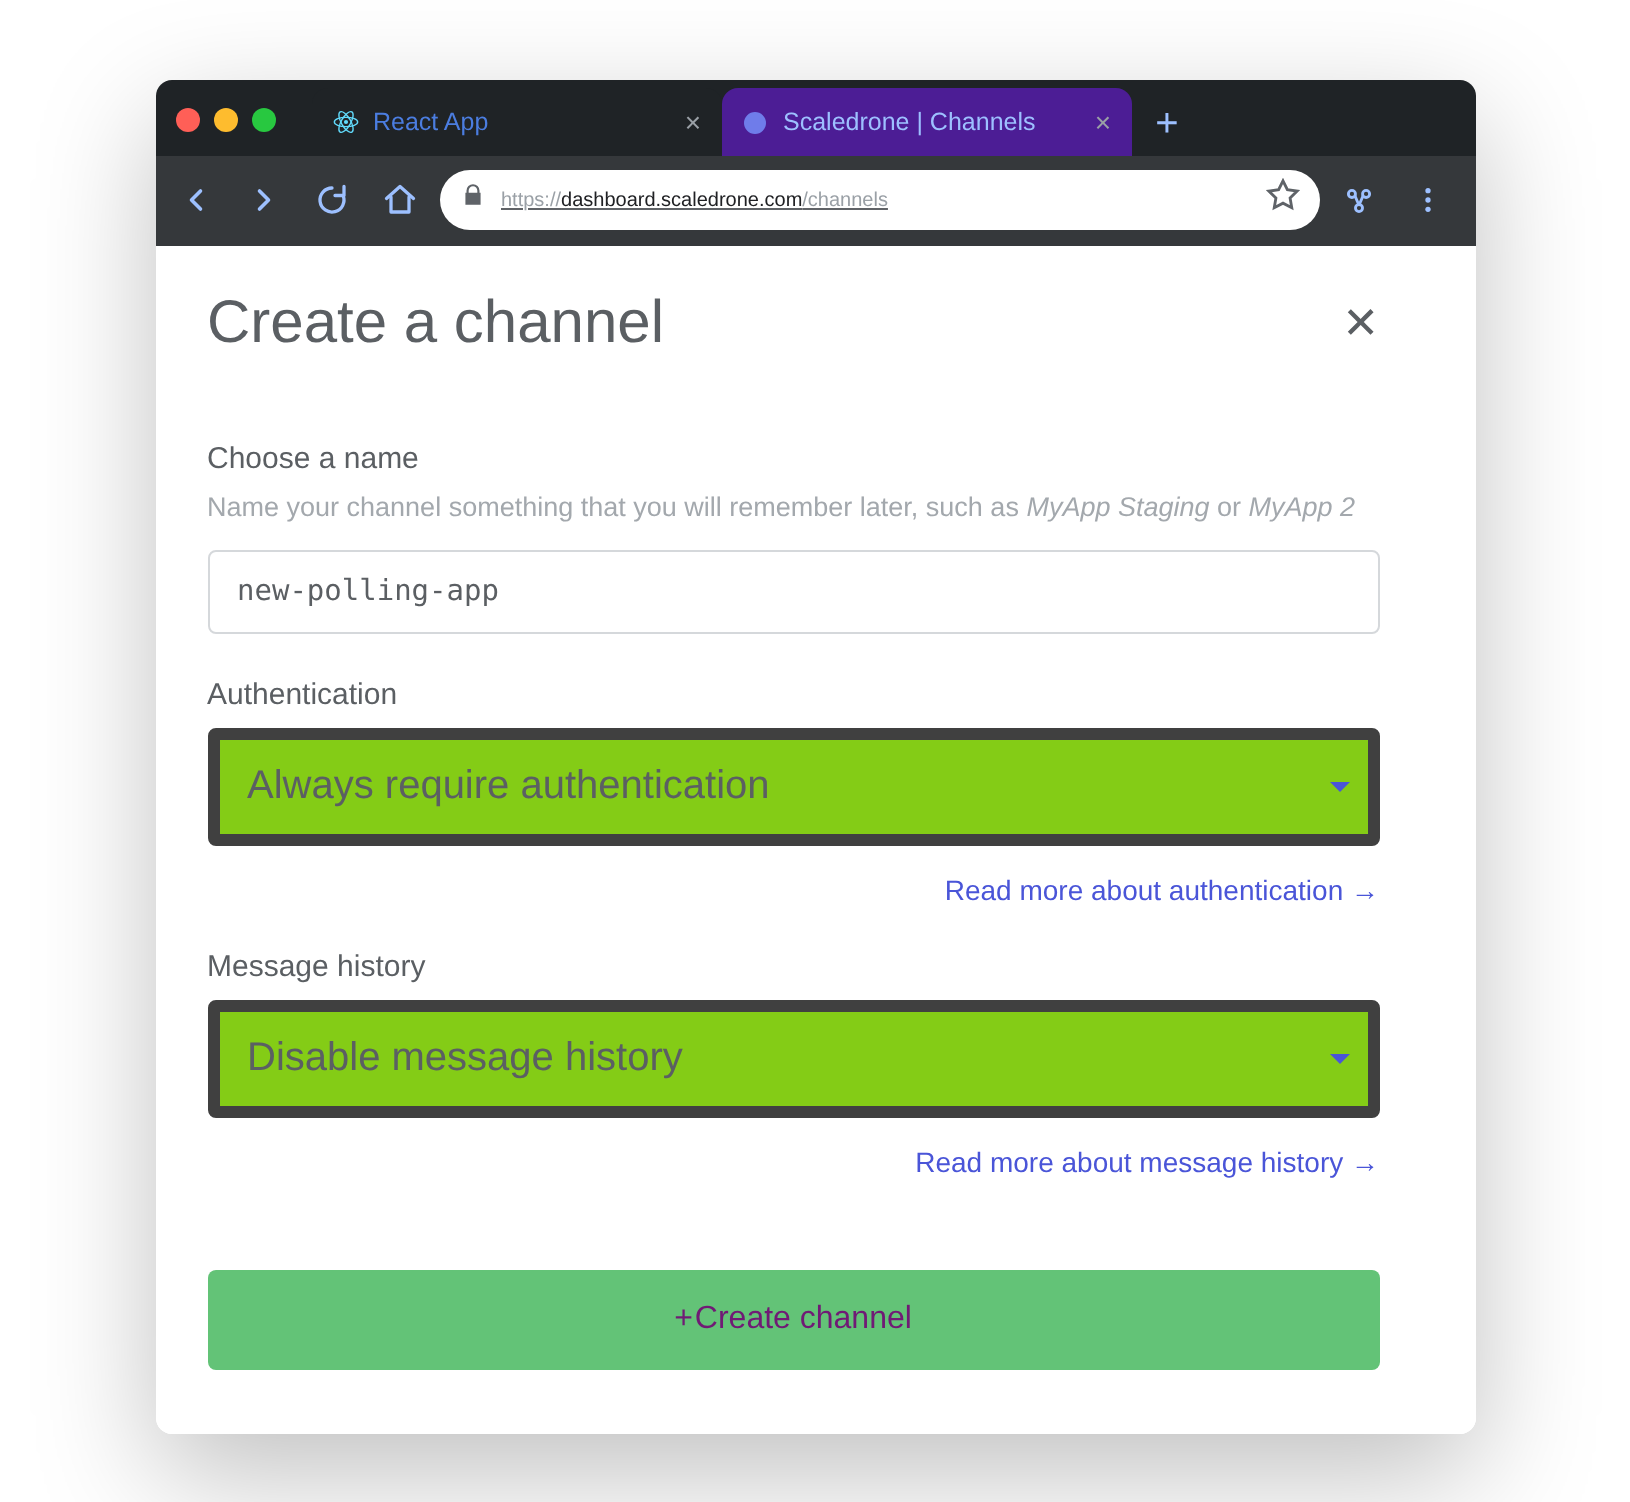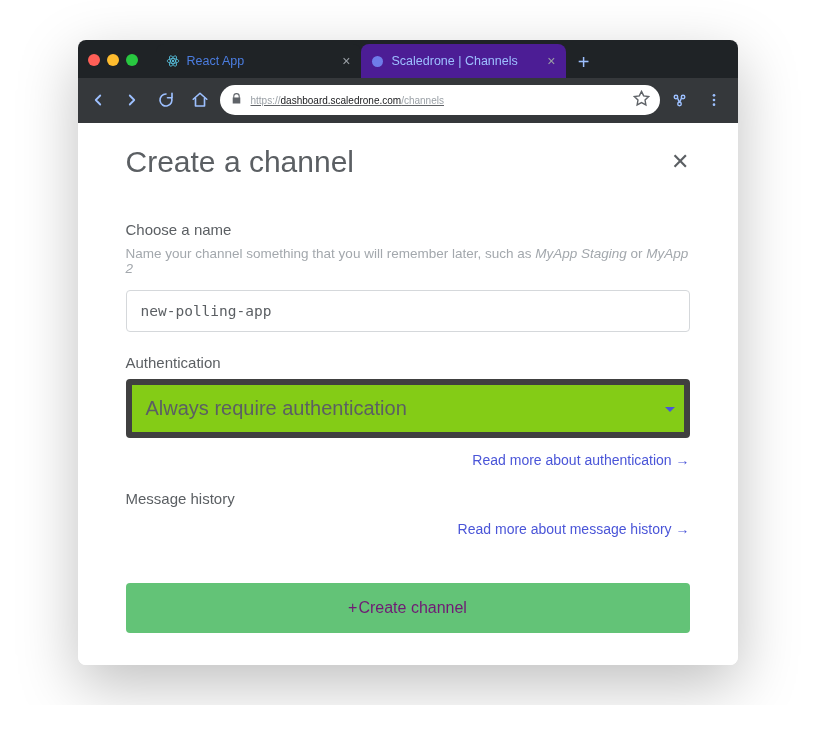--- a/index.html
+++ b/index.html
@@ -74,21 +74,21 @@
     }
     .lock-icon { color:#5f6368; }
     .addr-text { flex:1; font-size: 10px; color:#606367; font-family:inherit;text-decoration:underline; }
     .addr-text .muted { color:#9aa0a6; }
     .addr-text .bold { color:#202124; font-weight:500; }
     .star-icon { color:#5f6368; cursor:pointer; }
     .extbtn { width:28px; height:28px; display:flex; align-items:center; justify-content:center; color:#9dc0ff; cursor:pointer; }
     .menubtn { width:28px; height:28px; display:flex; align-items:center; justify-content:center; color:#9dc0ff; cursor:pointer; }
 
     
-    .page { background:#fff; padding: 22px 48px 32px 48px; }
+    .page { background:#fff; padding: 22px 48px 32px 26px; }
     .page-header { display:flex; align-items:center; justify-content:space-between; margin-bottom: 42px; }
     .page-title { font-size: 30px; font-weight: 400; color:#5b5f63; }
     .close-x { font-size: 22px; color:#5b5f63; cursor:pointer; font-weight:300; }
 
     .section { margin-bottom: 22px; }
     .section-label { font-size: 15px; color:#5b5f63; font-weight:400; margin-bottom: 8px; }
     .section-hint { font-size: 13.5px; color:#a3a8ad; margin-bottom: 14px; }
     .section-hint em { font-style: italic; }
 
     .text-input {
@@ -236,20 +236,28 @@
               <path d="M1 1l5 5 5-5"></path>
             </svg>
         </span>
       </div>
       <a class="help-link">Read more about authentication</a>
     </div>
 
     
     <div class="section">
       <div class="section-label">Message history</div>
+      <div class="select-wrap">
+        <div class="select-input">Disable message history</div>
+        <span class="select-caret">
+          <svg width="12" height="8" viewBox="0 0 12 8">
+              <path d="M1 1l5 5 5-5"></path>
+            </svg>
+        </span>
+      </div>
       <a class="help-link">Read more about message history</a>
     </div>
 
     <button class="create-btn">
       <span class="plus">+</span><span>Create channel</span>
     </button>
   </div>
 
 </div>
 

